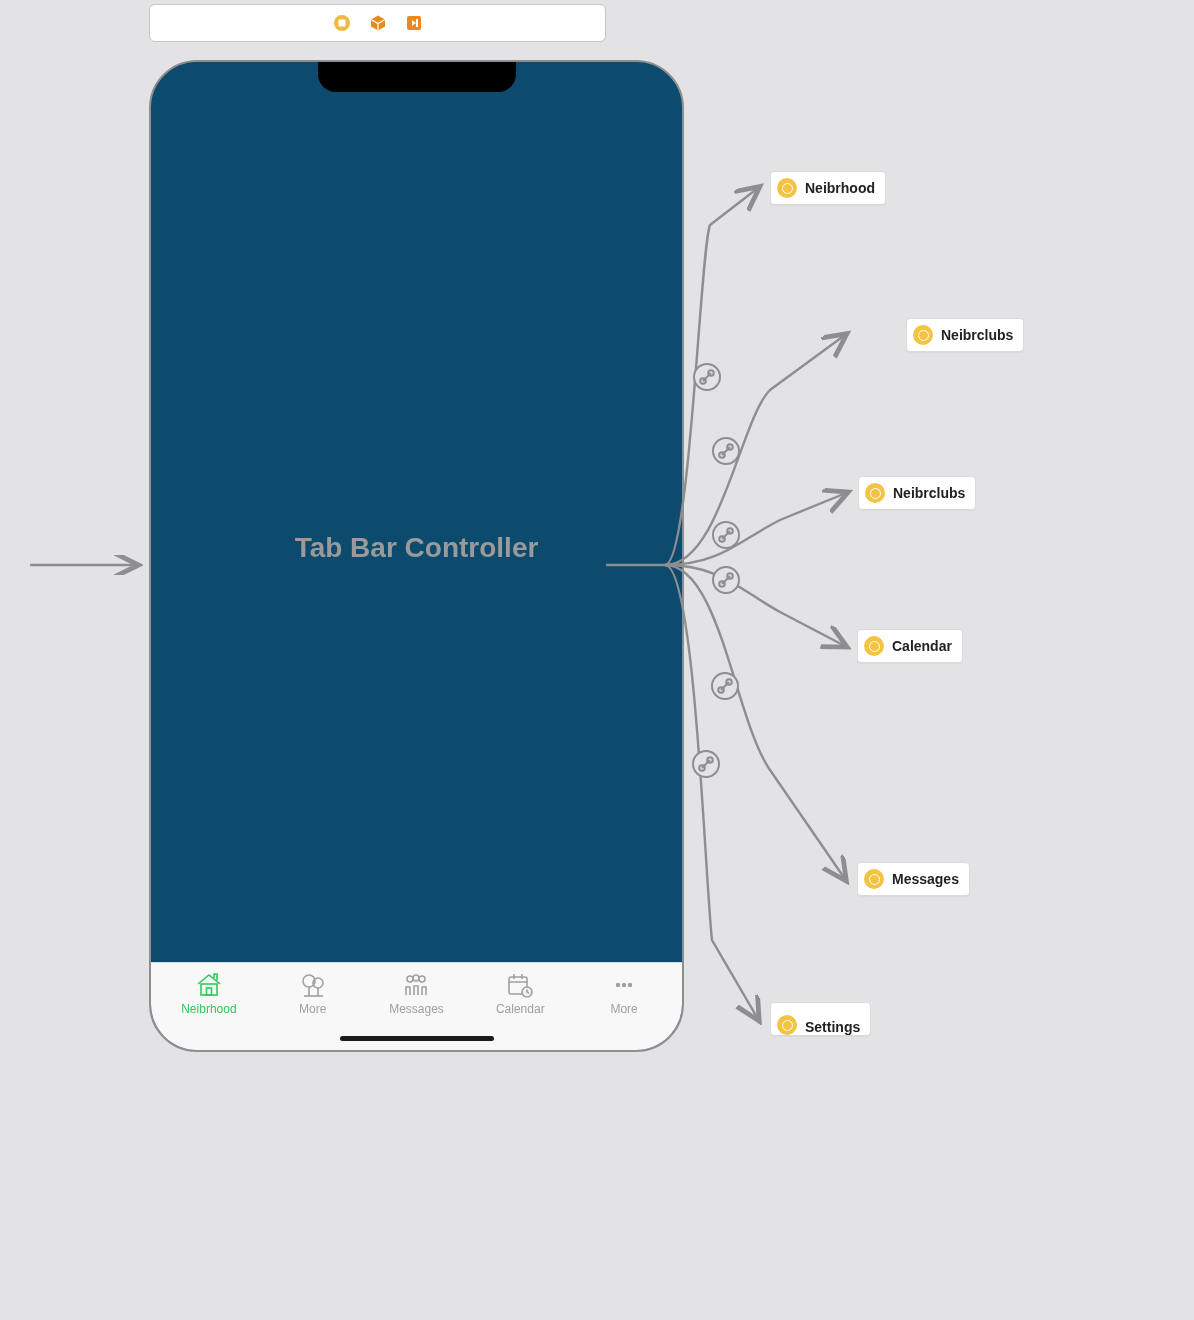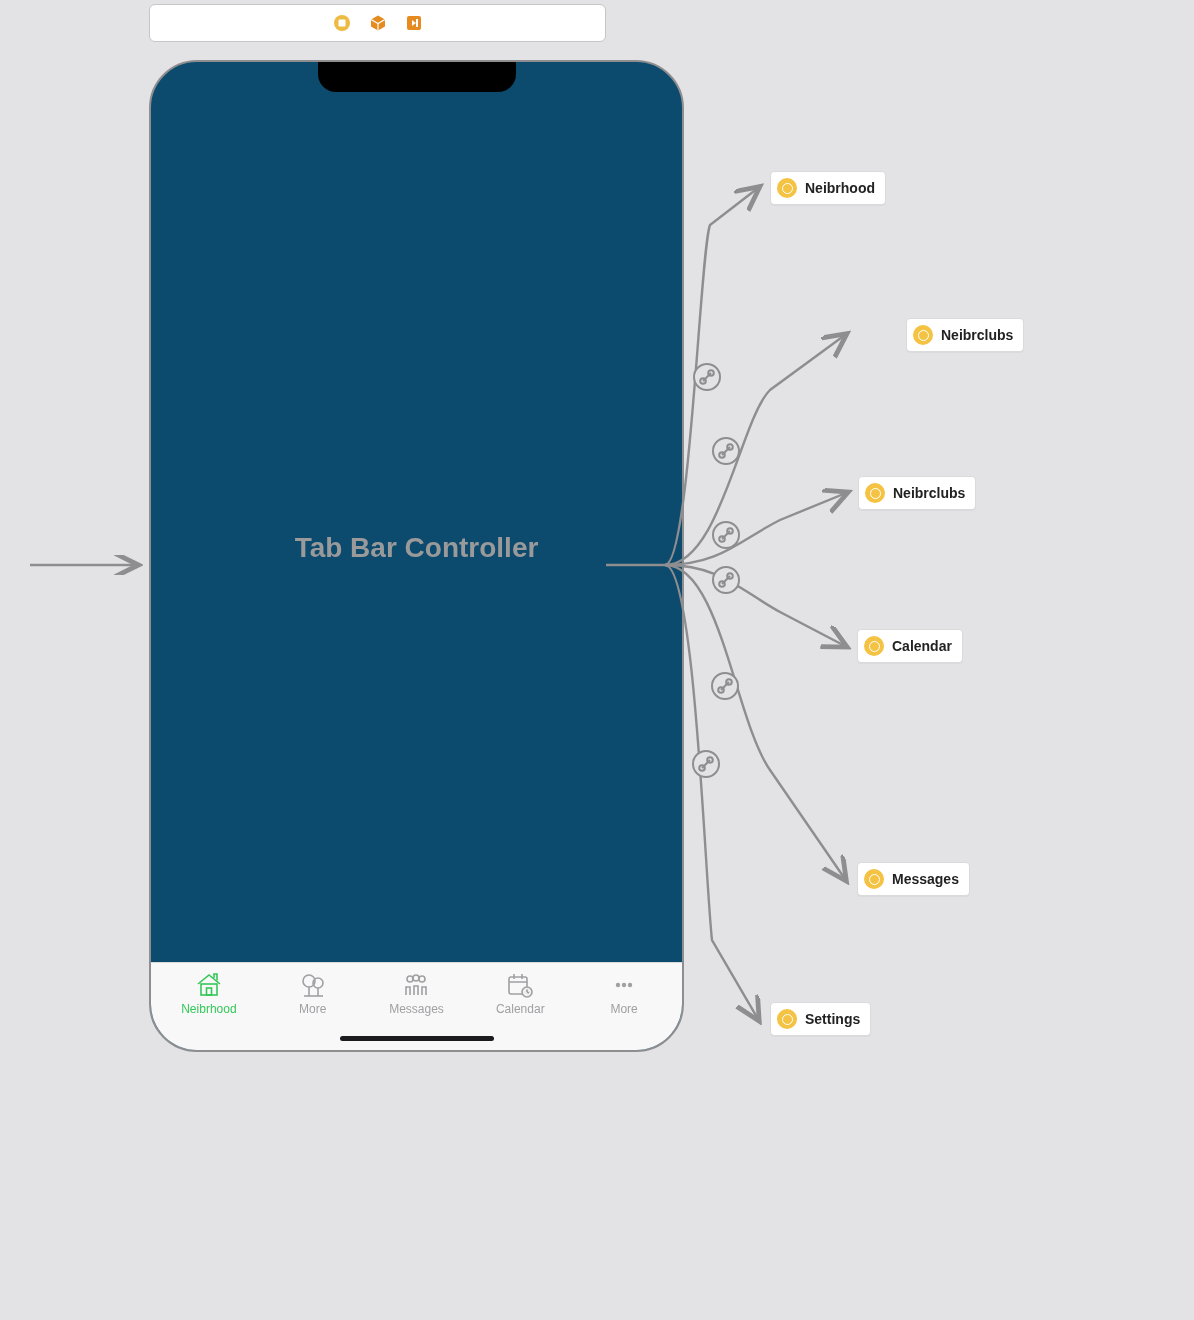--- a/index.html
+++ b/index.html
@@ -311,17 +311,17 @@
       <span>Neibrclubs</span>
     </div>
     <div class="dest" style="left: 857px; top: 629px;">
       <span class="badge"></span>
       <span>Calendar</span>
     </div>
     <div class="dest" style="left: 857px; top: 862px;">
       <span class="badge"></span>
       <span>Messages</span>
     </div>
-    <div class="dest" style="left: 770px; top: 1002px;">
+    <div class="dest" style="left: 770px; top: 1002px; align-items: flex-end;">
       <span class="badge"></span>
       <span>Settings</span>
     </div>
   </div>
 
 </body></html>

